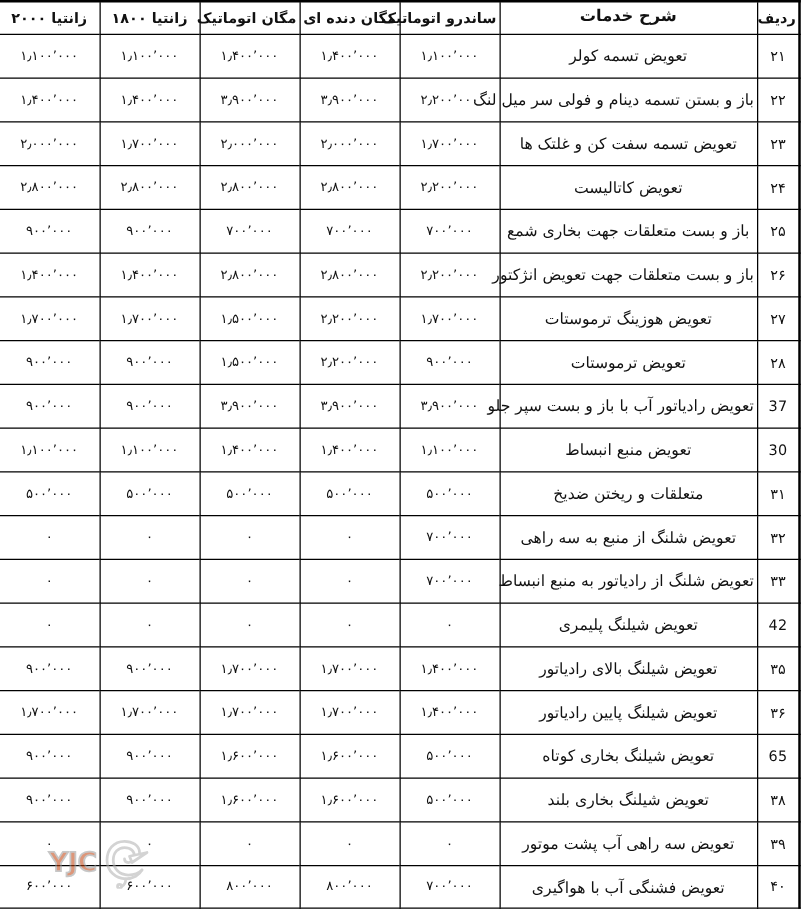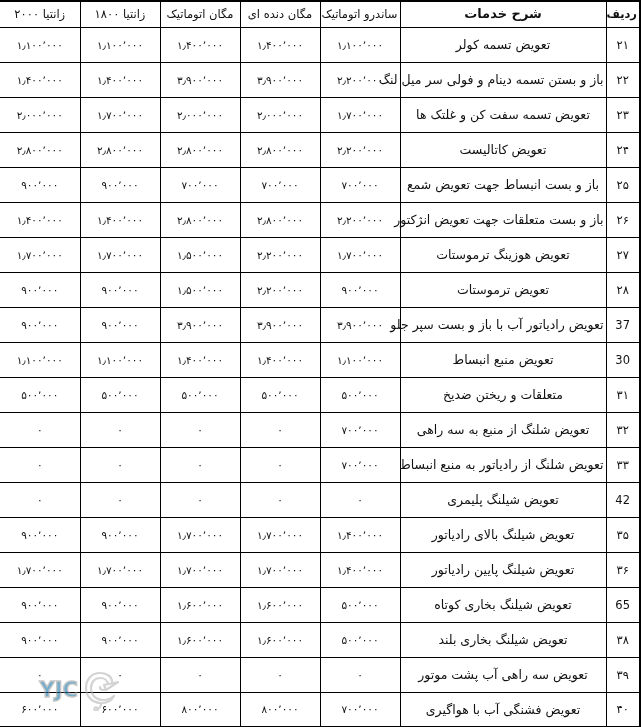--- a/index.html
+++ b/index.html
@@ -57,21 +57,21 @@
 
   thead th.col-radif {
     font-size: 11.5px;
     margin-top: 16px;
   }
   thead th.col-desc {
     font-size: 13px;
     margin-top: 20px;
   }
   thead th.col-price {
-    font-weight: normal;
+    font-weight: bold;
     font-size: 11.5px;
   }
 
   tbody td {
     height: 35px;
     font-size: 11px;
   }
 
   td.cell-radif {
     font-size: 11.5px;
@@ -109,21 +109,21 @@
     opacity: 0.55;
     display: flex;
     align-items: center;
     gap: 4px;
   }
   .watermark svg { display: block; }
   .watermark .wm-text {
     font-family: "DejaVu Sans", "Liberation Sans", sans-serif;
     font-weight: bold;
     font-size: 21px;
-    color: #0369a1;
+    color: #c2410c;
     -webkit-text-stroke: 1.4px #9a9a9a;
     text-shadow: 0 0 1px #b4b4b4;
     letter-spacing: 0px;
     direction: ltr;
   }
 </style>
 </head>
 <body>
 
 <div class="sheet">
@@ -181,21 +181,21 @@
           <td class="cell-radif">۲۴</td>
           <td class="cell-desc">تعویض کاتالیست</td>
           <td class="cell-price">۲٫۲۰۰٬۰۰۰</td>
           <td class="cell-price">۲٫۸۰۰٬۰۰۰</td>
           <td class="cell-price">۲٫۸۰۰٬۰۰۰</td>
           <td class="cell-price">۲٫۸۰۰٬۰۰۰</td>
           <td class="cell-price">۲٫۸۰۰٬۰۰۰</td>
         </tr>
         <tr>
           <td class="cell-radif">۲۵</td>
-          <td class="cell-desc">باز و بست انبساط جهت تعویض شمع</td>
+          <td class="cell-desc">باز و بست متعلقات جهت بخاری شمع</td>
           <td class="cell-price">۷۰۰٬۰۰۰</td>
           <td class="cell-price">۷۰۰٬۰۰۰</td>
           <td class="cell-price">۷۰۰٬۰۰۰</td>
           <td class="cell-price">۹۰۰٬۰۰۰</td>
           <td class="cell-price">۹۰۰٬۰۰۰</td>
         </tr>
         <tr>
           <td class="cell-radif">۲۶</td>
           <td class="cell-desc">باز و بست متعلقات جهت تعویض انژکتور</td>
           <td class="cell-price">۲٫۲۰۰٬۰۰۰</td>

